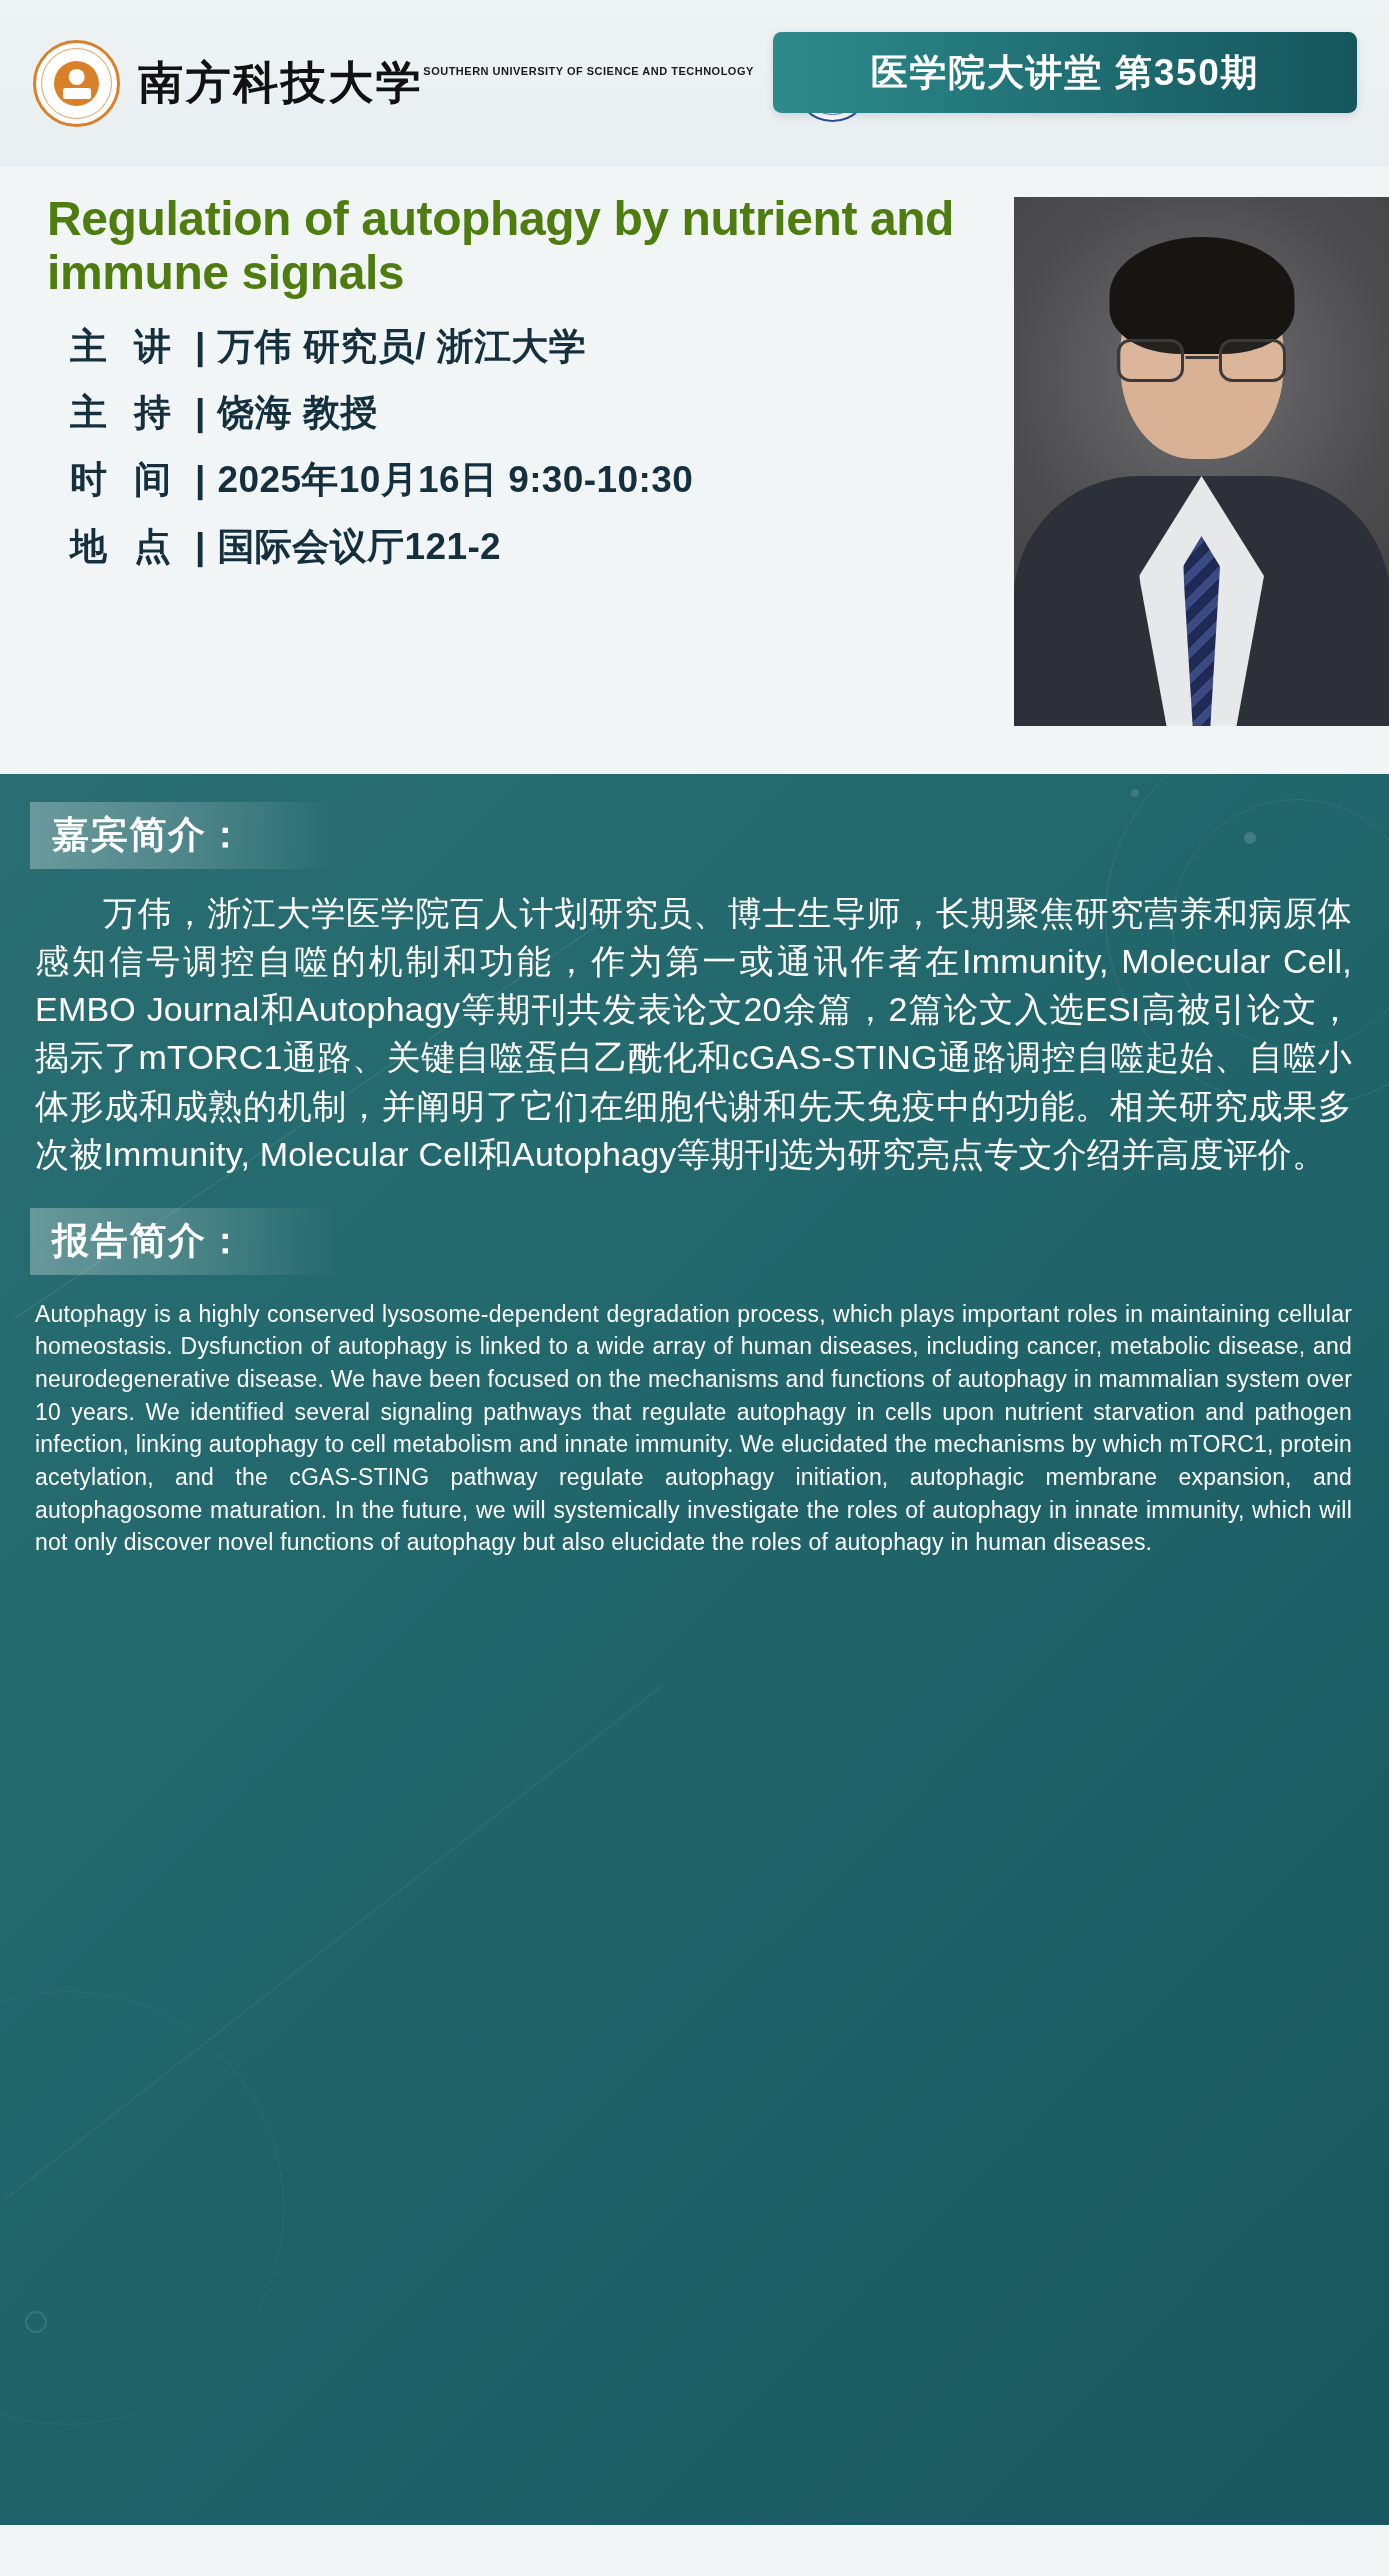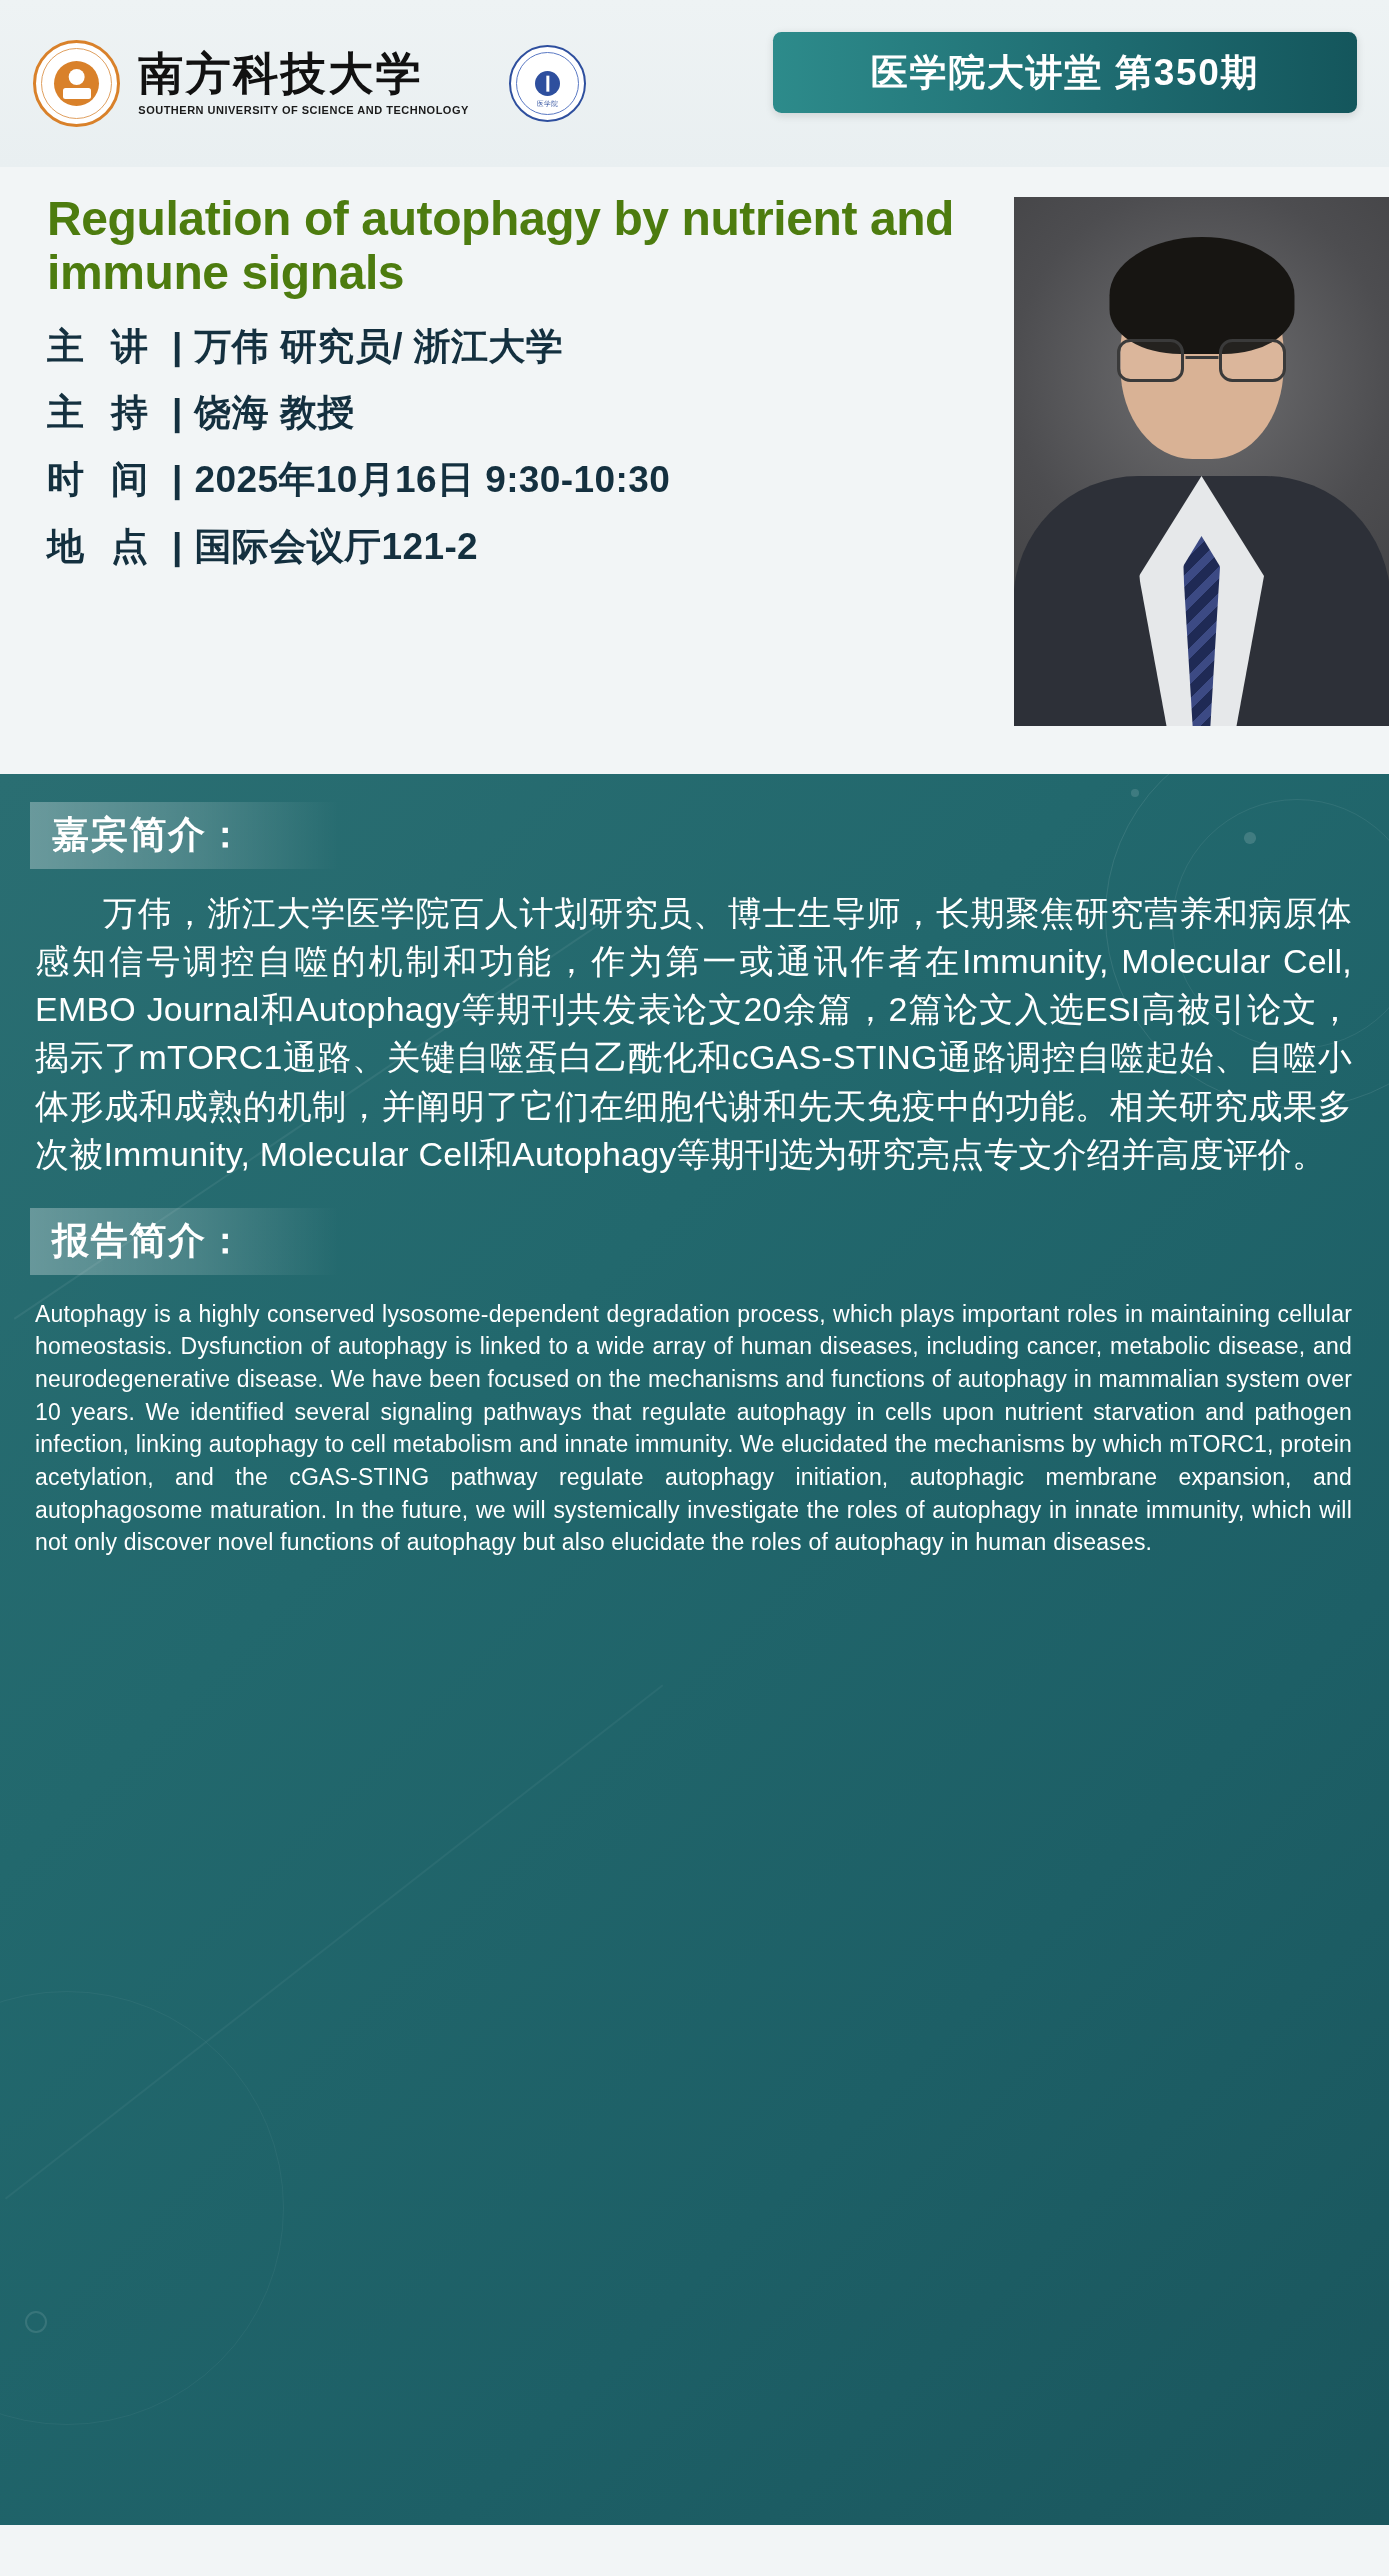--- a/index.html
+++ b/index.html
@@ -71,21 +71,21 @@
     content: "";
     position: absolute;
     left: 50%;
     bottom: 6.7px;
     transform: translateX(-50%);
     width: 28px;
     height: 11.7px;
     background: #ffffff;
     border-radius: 2.5px;
   }
-  .wordmark { display: flex; flex-direction: column; justify-content: center; }
+  .wordmark { display: flex; justify-content: center; }
   .wordmark .cn {
     font-size: 45px;
     font-weight: 700;
     color: #111111;
     letter-spacing: 2.5px;
     line-height: 1.05;
     font-family: "Liberation Serif", "DejaVu Serif", serif;
   }
   .wordmark .en {
     font-size: 11px;
@@ -181,20 +181,21 @@
     font-size: 37px;
     font-weight: 700;
     color: #14303f;
     margin-bottom: 16.7px;
     letter-spacing: 0.4px;
   }
   .meta-label {
     display: inline-block;
     min-width: 125px;
     letter-spacing: 8.3px;
+    margin-left: 23px;
   }
   .meta-sep { margin: 0 11.7px 0 0; }
   .speaker-photo {
     position: absolute;
     right: 0;
     top: 30px;
     width: 375px;
     height: 529px;
     background:
       radial-gradient(circle at 50% 34%, #6f6f71 0%, #4d4d50 48%, #3a3a3c 100%);

